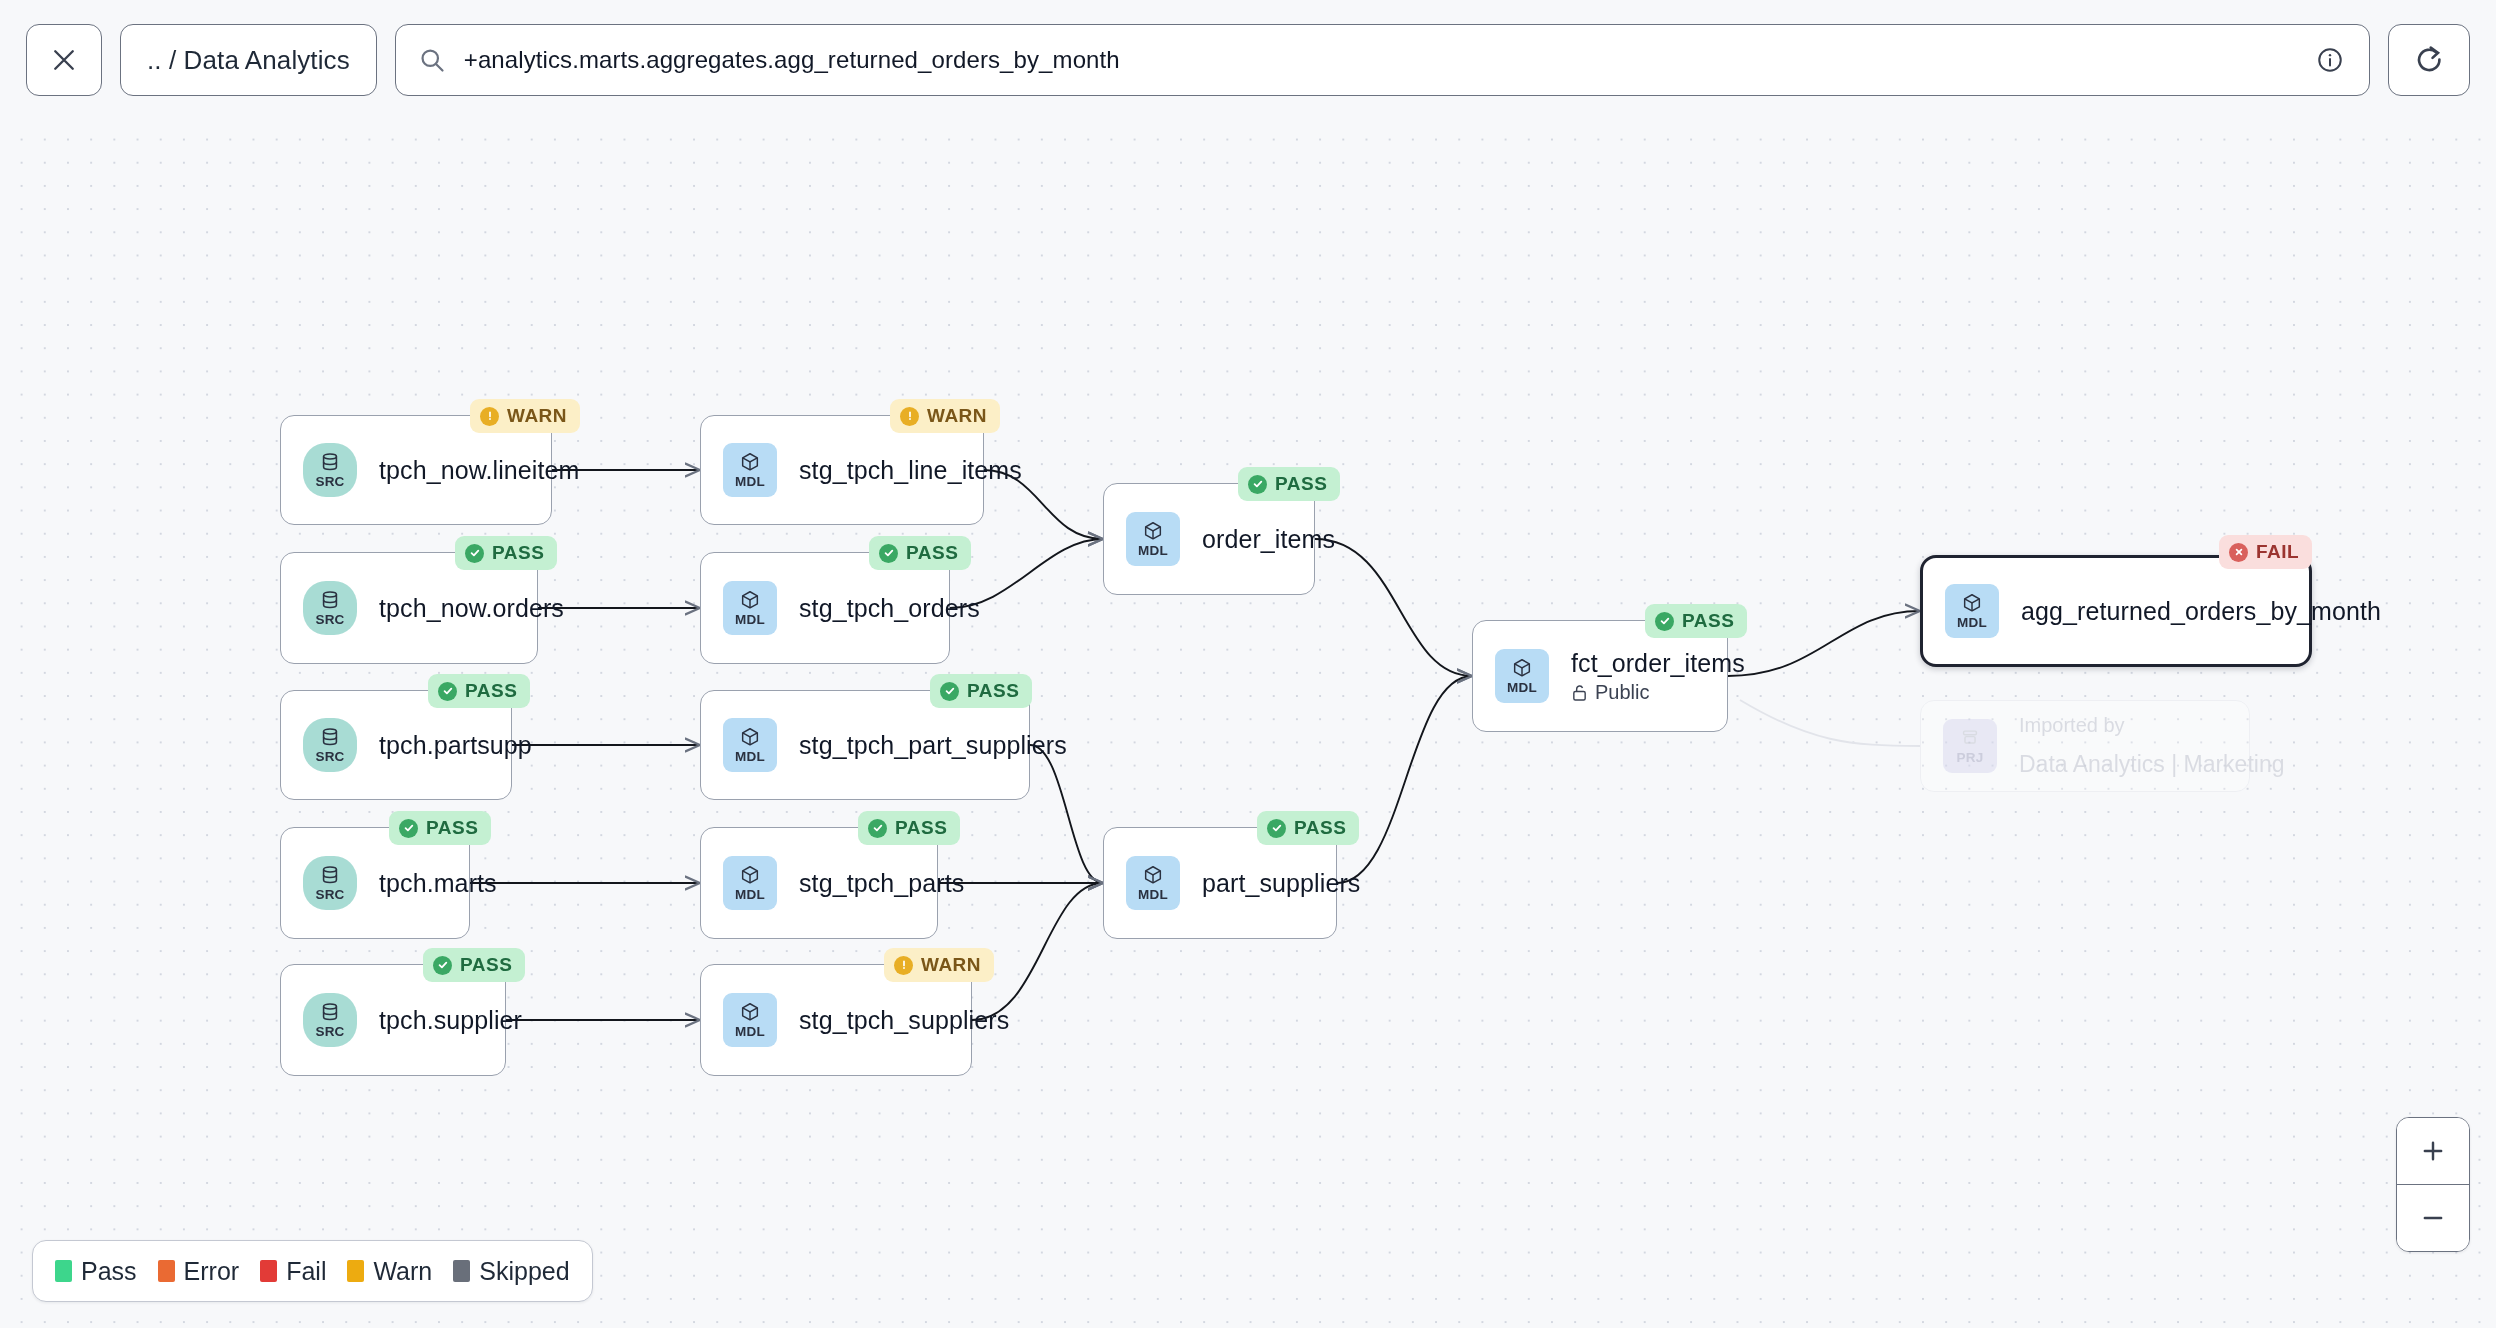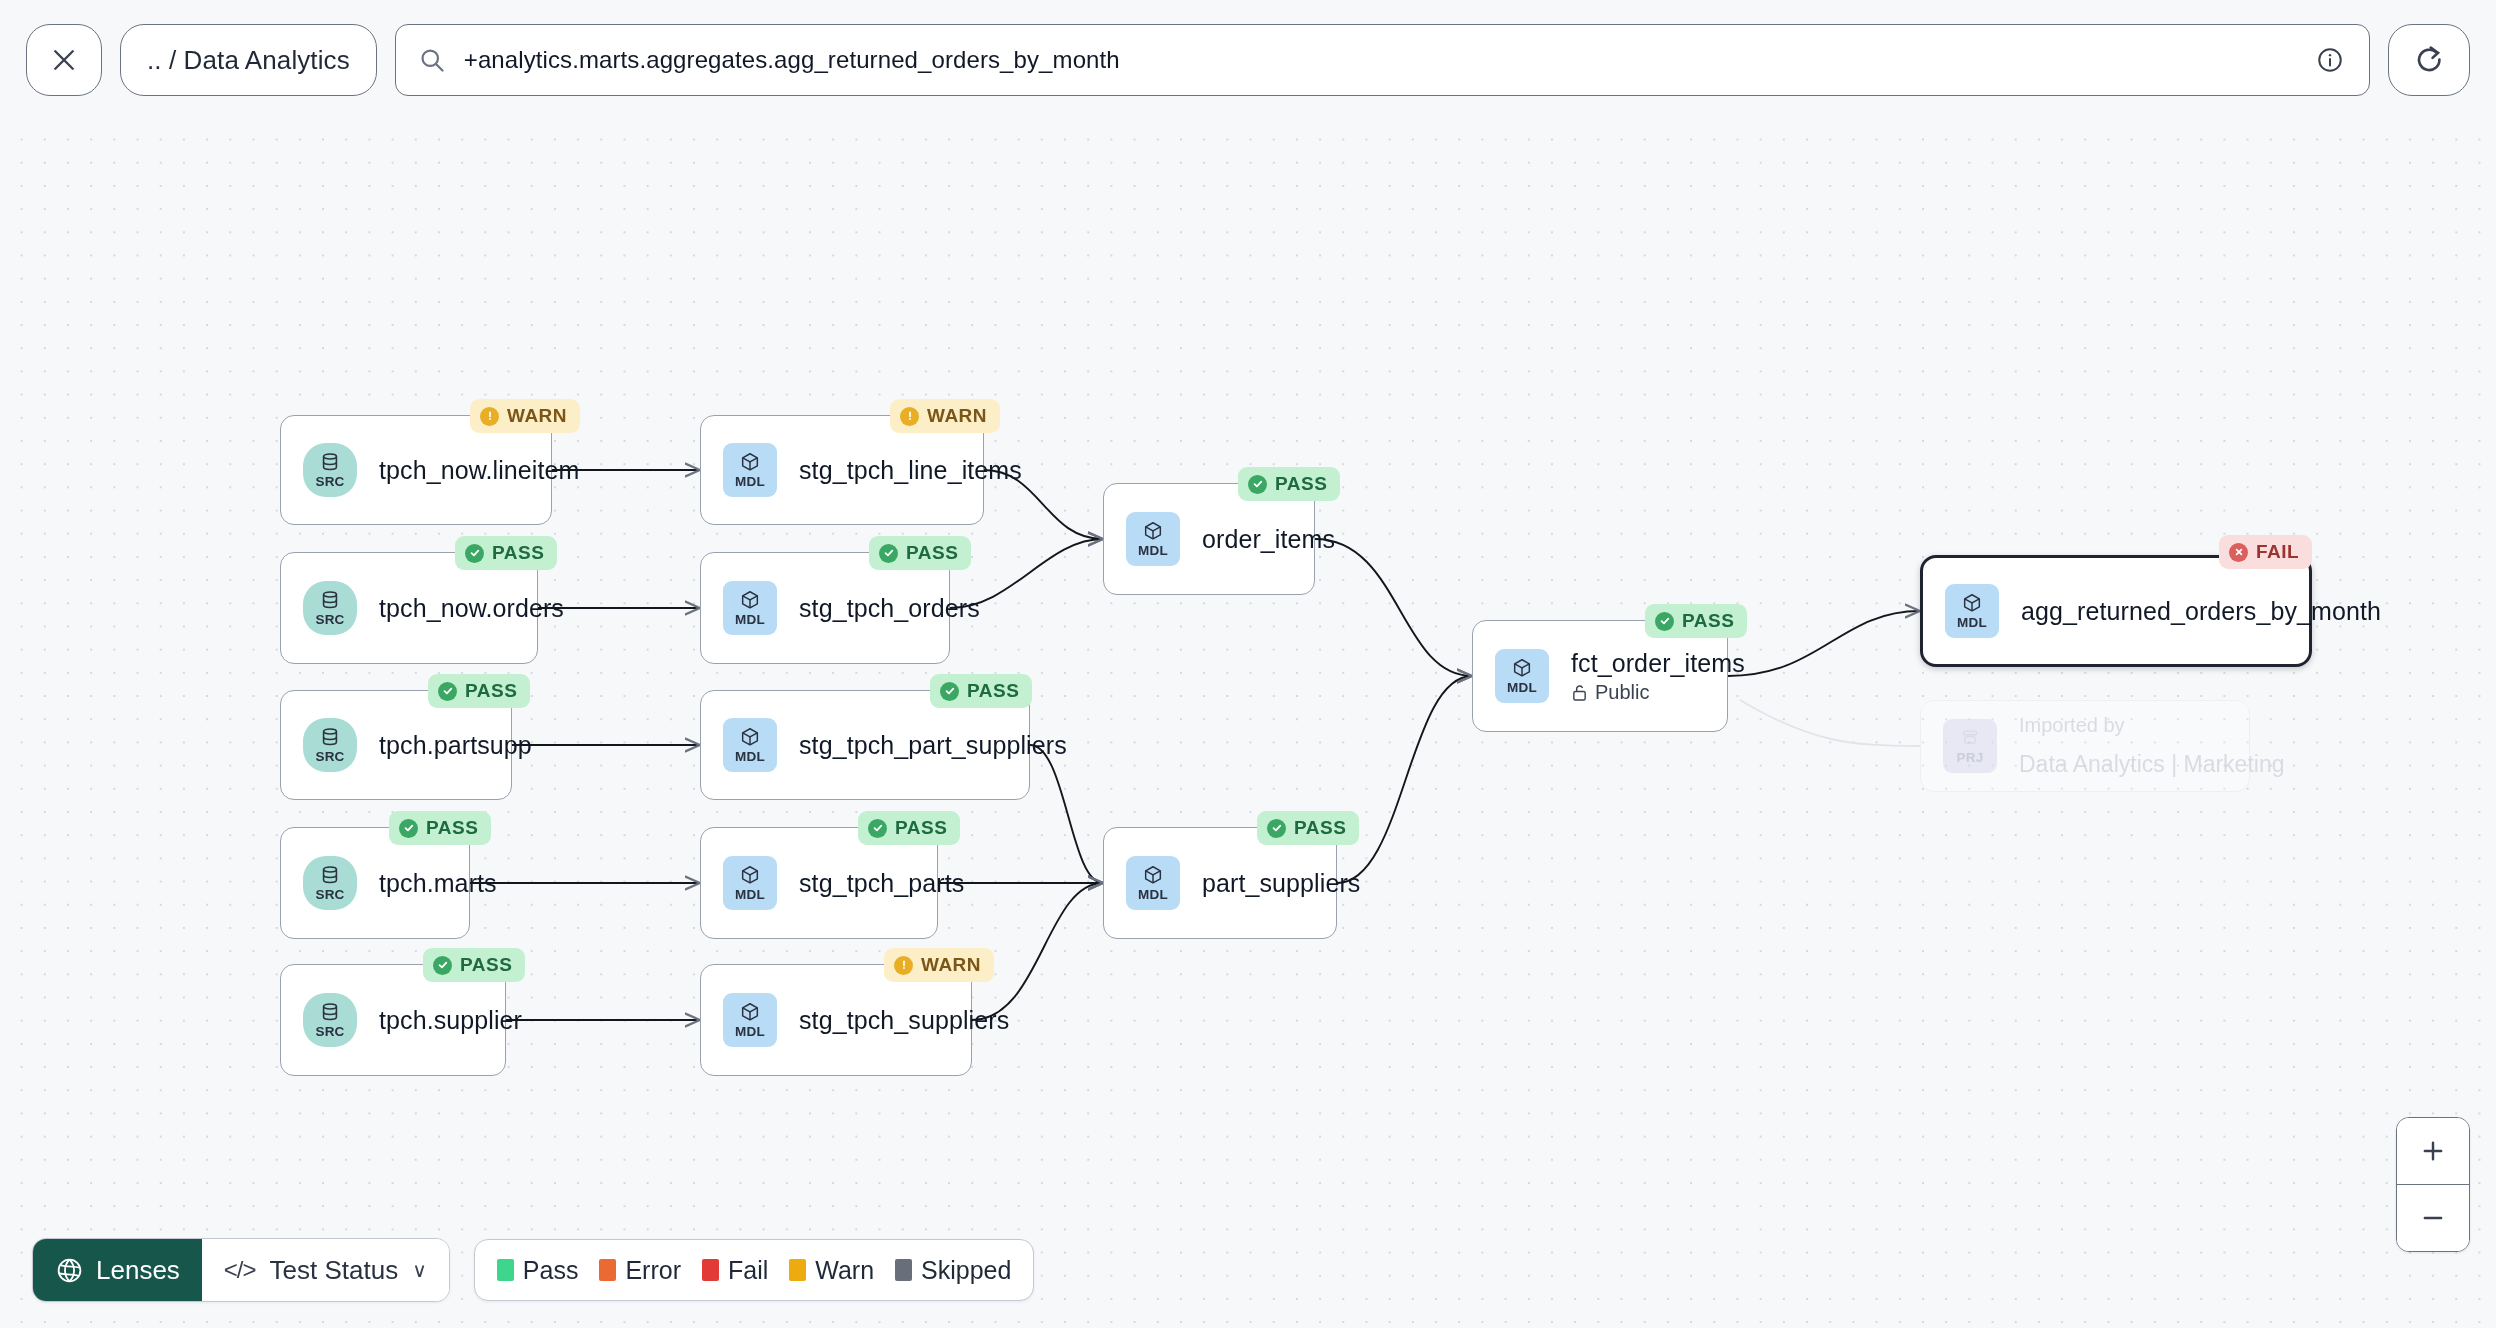--- a/index.html
+++ b/index.html
@@ -18,21 +18,21 @@
     width: 2496px; height: 120px;
     display: flex; align-items: center;
     padding: 0 26px;
     gap: 18px;
     background: #f7f8fa;
     z-index: 40;
   }
   .tb-btn {
     background: #ffffff;
     border: 1.6px solid #6b7280;
-    border-radius: 24px;
+    border-radius: 13px;
     height: 72px;
     display: flex; align-items: center; justify-content: center;
     cursor: pointer;
   }
   .tb-close { width: 76px; }
   .tb-close svg { width: 30px; height: 30px; }
   .tb-breadcrumb {
     padding: 0 26px;
     font-size: 26px;
     color: #1f2937;
@@ -622,37 +622,20 @@
   </div>
   <div class="tb-btn tb-refresh">
     <svg viewBox="0 0 24 24" fill="none" stroke="#39404f" stroke-width="1.9" stroke-linecap="round">
         <path d="M19.2 11.3a7.4 7.4 0 1 1-2.4-5.2"></path>
         <path d="M12.9 2.6 L18.2 6.4 L14.2 10.1"></path>
       </svg>
   </div>
 </div>
 
 <div class="bottombar">
-  <div class="lenses-group">
-    <div class="lenses-btn">
-      <svg viewBox="0 0 24 24" fill="none" stroke="#ffffff" stroke-width="1.5">
-        <circle cx="12" cy="12" r="9"></circle>
-        <path d="M12 3 C7 8 7 16 12 21"></path>
-        <path d="M12 3 C17 8 17 16 12 21"></path>
-        <path d="M4.2 7.4 C10 9.6 16.4 8.2 19.9 9.6"></path>
-        <path d="M4.1 14.4 C7.6 15.8 14 14.4 19.8 16.6"></path>
-      </svg>
-      <span>Lenses</span>
-    </div>
-    <div class="teststatus-btn">
-      <span class="code-icon">&lt;/&gt;</span>
-      <span>Test Status</span>
-      <span class="chev">∨</span>
-    </div>
-  </div>
 
   <div class="legend">
     <span class="li">
       <span class="sw" style="background:#3dd68c"></span>
       <span>Pass</span>
     </span>
     <span class="li">
       <span class="sw" style="background:#ea6a33"></span>
       <span>Error</span>
     </span>

